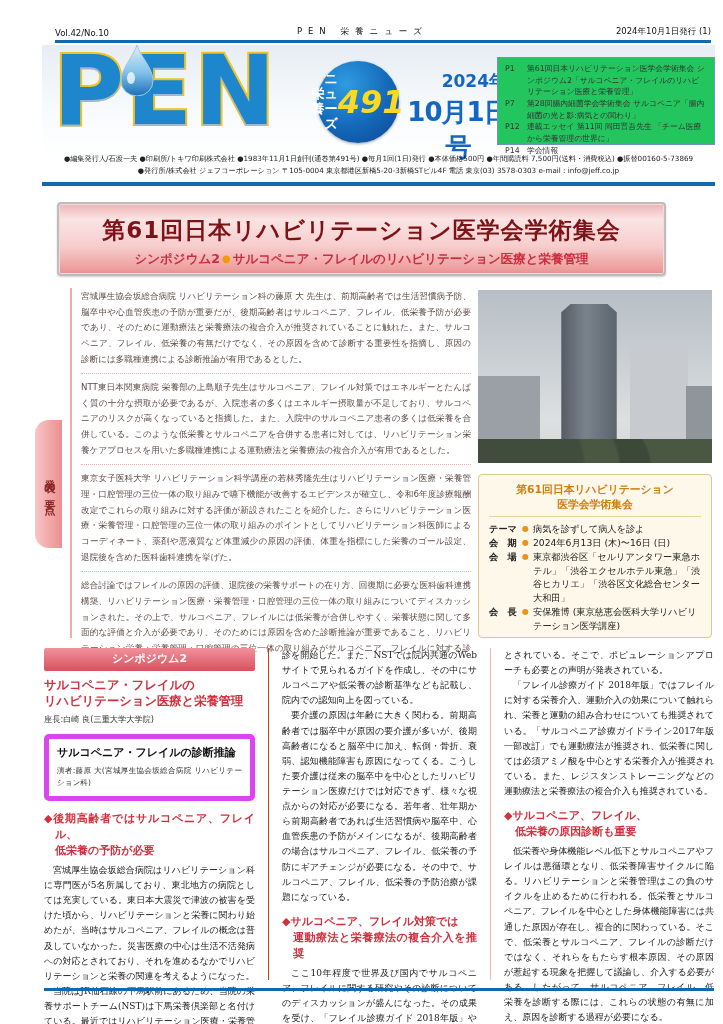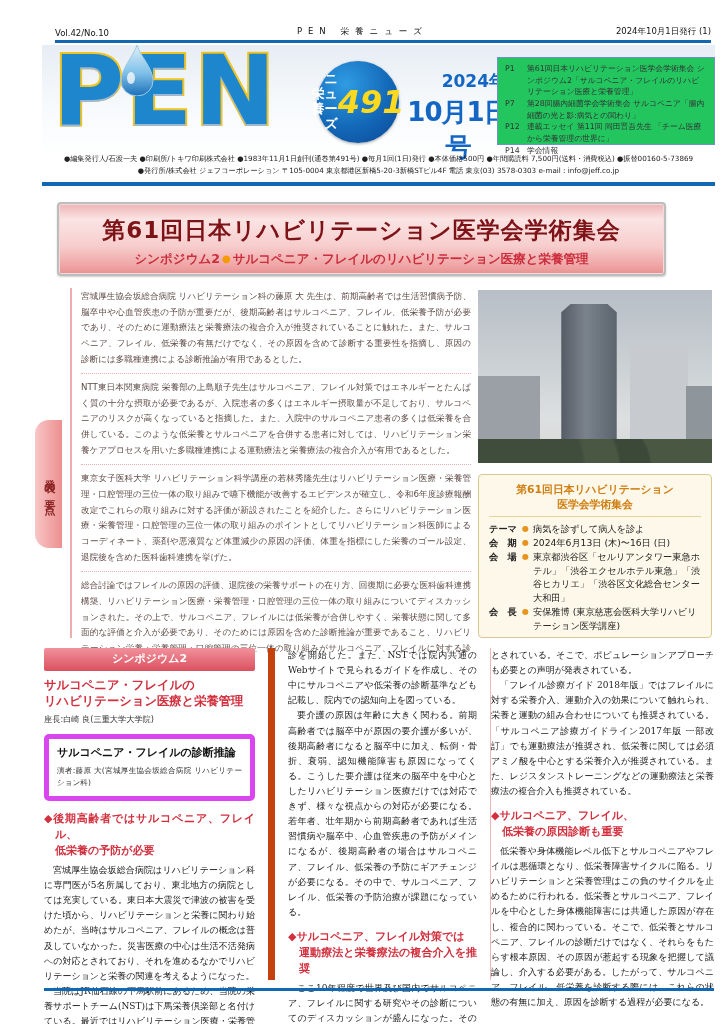--- a/index.html
+++ b/index.html
@@ -86,22 +86,22 @@
   .conf-row{display:flex;font-size:9.2px;line-height:1.5;color:#222;}
   .conf-row .lbl{flex:0 0 33px;font-weight:bold;}
   .conf-row .dot{color:#e8941c;font-size:8px;margin-right:4px;line-height:1.7;}
   .conf-row .val{flex:1;}
 
   
   .article{position:absolute;left:44px;top:648px;width:670px;height:332px;display:flex;}
   .col{box-sizing:border-box;font-family:"DejaVu Serif","Liberation Serif",serif;
     font-size:9px;line-height:1.68;text-align:justify;color:#1a1a1a;}
   .col1{width:224px;padding-right:13px;}
-  .col2{width:222px;padding:0 13px;border-left:7px solid #c2410c;}
-  .col3{width:224px;border-left:1px solid #f2b6b6;}
+  .col2{width:222px;padding:0 13px;border-left:1px solid #c2410c;}
+  .col3{width:224px;padding-left:13px;border-left:1px solid #f2b6b6;}
   .col p{margin:0;}
   .col p.indent{text-indent:1em;}
   .symp-banner{background:linear-gradient(180deg,#f0929c,#dc505f);color:#fff;font-weight:bold;
     font-size:11px;text-align:center;padding:2px 0 3px;border-radius:2px;
     font-family:"DejaVu Sans","Liberation Sans",sans-serif;}
   .symp-title{color:#d2303e;font-weight:bold;font-size:12.3px;line-height:1.3;margin:7px 0 3px;
     white-space:pre-line;font-family:"DejaVu Sans","Liberation Sans",sans-serif;}
   .symp-chair{font-size:8.2px;color:#333;margin-bottom:7px;
     font-family:"DejaVu Sans","Liberation Sans",sans-serif;}
   .talk-box{border:5px solid #d946ef;border-radius:5px;padding:5px 8px 6px;margin-bottom:10px;}

